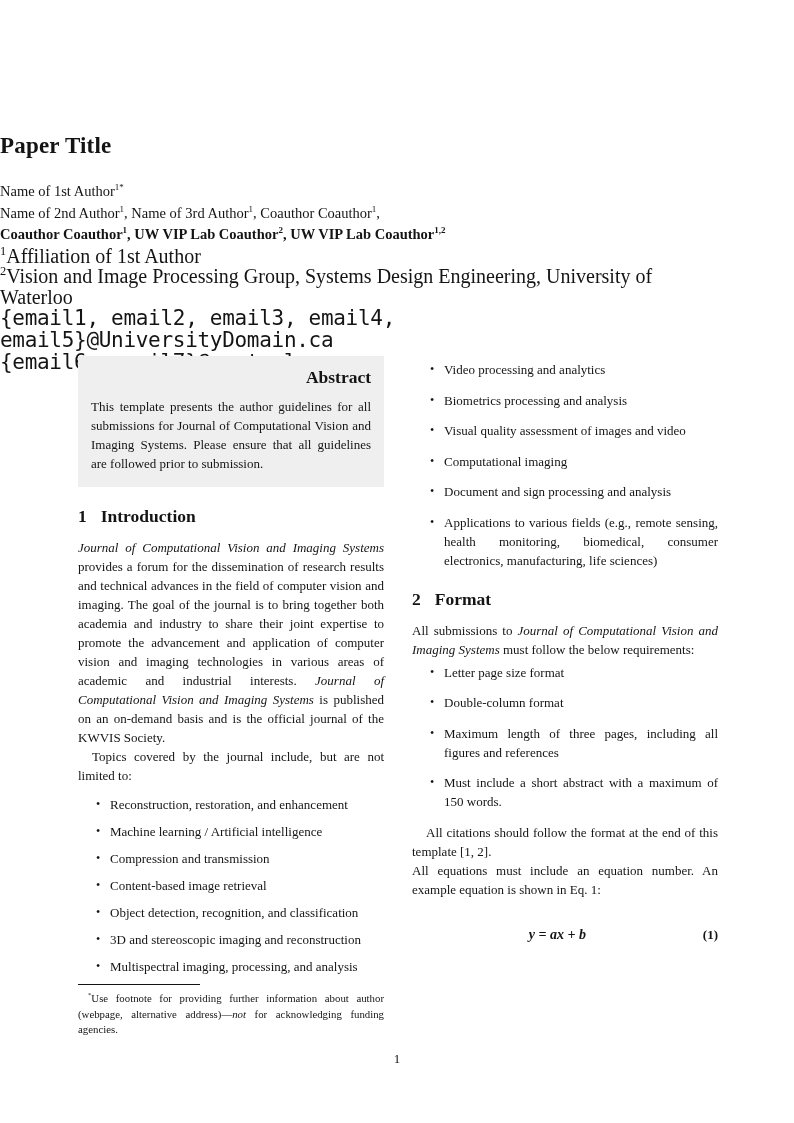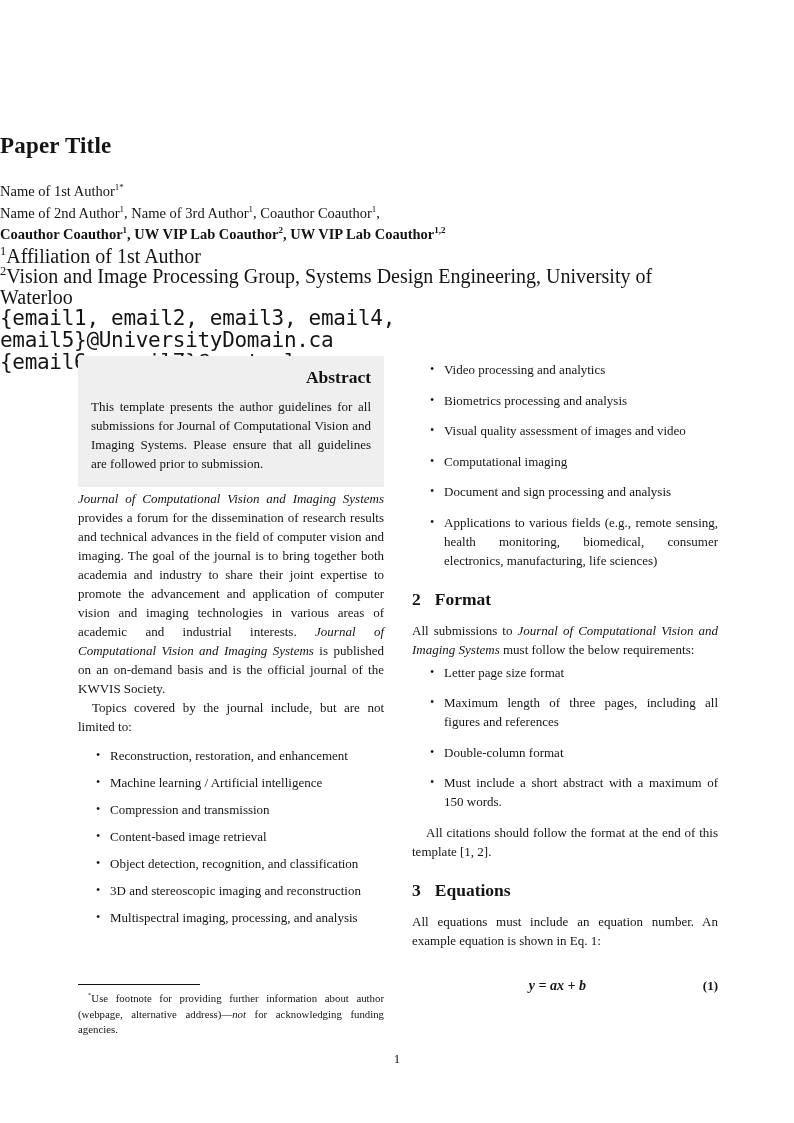--- a/index.html
+++ b/index.html
@@ -76,20 +76,21 @@
     <div class="email-line">{email6, email7}@uwaterloo.ca</div>
   </header>
 
   <section class="col col-left">
 
     <div class="abstract-box">
       <h2 class="abstract-heading">Abstract</h2>
       <p class="para">This template presents the author guidelines for all submissions for Journal of Computational Vision and Imaging Systems. Please ensure that all guidelines are followed prior to submission.</p>
     </div>
 
+    <h2 class="section-heading"><span class="sec-num">1</span><span>Introduction</span></h2>
 
     <p class="para"><span class="italic">Journal of Computational Vision and Imaging Systems</span><span> provides a forum for the dissemination of research results and technical advances in the field of computer vision and imaging. The goal of the journal is to bring together both academia and industry to share their joint expertise to promote the advancement and application of computer vision and imaging technologies in various areas of academic and industrial interests. </span><span class="italic">Journal of Computational Vision and Imaging Systems</span><span> is published on an on-demand basis and is the official journal of the KWVIS Society.</span></p>
 
     <p class="para indent">Topics covered by the journal include, but are not limited to:</p>
 
     <ul class="b-list tight">
       <li>Reconstruction, restoration, and enhancement</li>
       <li>Machine learning / Artificial intelligence</li>
       <li>Compression and transmission</li>
       <li>Content-based image retrieval</li>
@@ -109,28 +110,27 @@
       <li>Document and sign processing and analysis</li>
       <li>Applications to various fields (e.g., remote sensing, health monitoring, biomedical, consumer electronics, manufacturing, life sciences)</li>
     </ul>
 
     <h2 class="section-heading"><span class="sec-num">2</span><span>Format</span></h2>
 
     <p class="para"><span>All submissions to </span><span class="italic">Journal of Computational Vision and Imaging Systems</span><span> must follow the below requirements:</span></p>
 
     <ul class="b-list loose reqs">
       <li>Letter page size format</li>
+      <li>Double-column format</li>
       <li>Maximum length of three pages, including all figures and references</li>
-      <li>Double-column format</li>
       <li>Must include a short abstract with a maximum of 150 words.</li>
     </ul>
 
     <p class="para indent">All citations should follow the format at the end of this template [1, 2].</p>
 
-    <h2 class="section-heading"><span class="sec-num">3</span><span>Equations</span></h2>
 
     <p class="para">All equations must include an equation number. An example equation is shown in Eq. 1:</p>
 
     <div class="equation-row">
       <span class="equation-body">y = ax + b</span>
       <span class="equation-num">(1)</span>
     </div>
   </section>
 
   <aside class="footnote">

